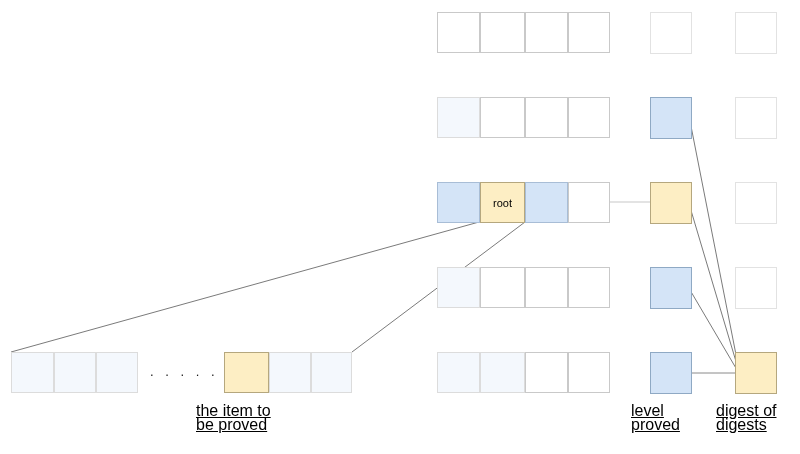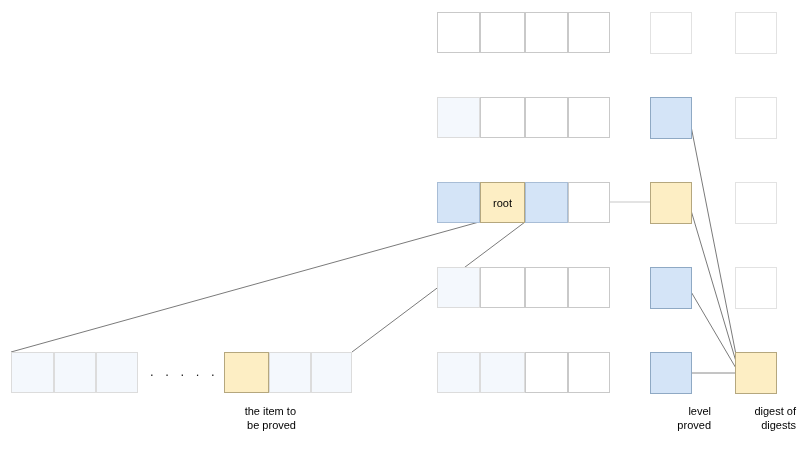--- a/index.html
+++ b/index.html
@@ -79,25 +79,26 @@
   }
   .dots {
     position: absolute;
     font-size: 13px;
     letter-spacing: 4px;
     color: #1a1a1a;
     font-family: "Liberation Sans", sans-serif;
   }
   .caption {
     position: absolute;
-    text-align: right;
-    font-size: 11px;
+    text-align: left;
+    font-size: 16px;
     line-height: 14px;
     color: #000000;
     white-space: pre-line;
+    text-decoration: underline;
   }
 </style>
 </head>
 <body>
 
 <div id="canvas">
 
   <svg class="svg-lines" viewBox="0 0 800 454">
 
     <line x1="479" y1="222" x2="11" y2="352" stroke="#6b6b6b" stroke-width="0.9"></line>

